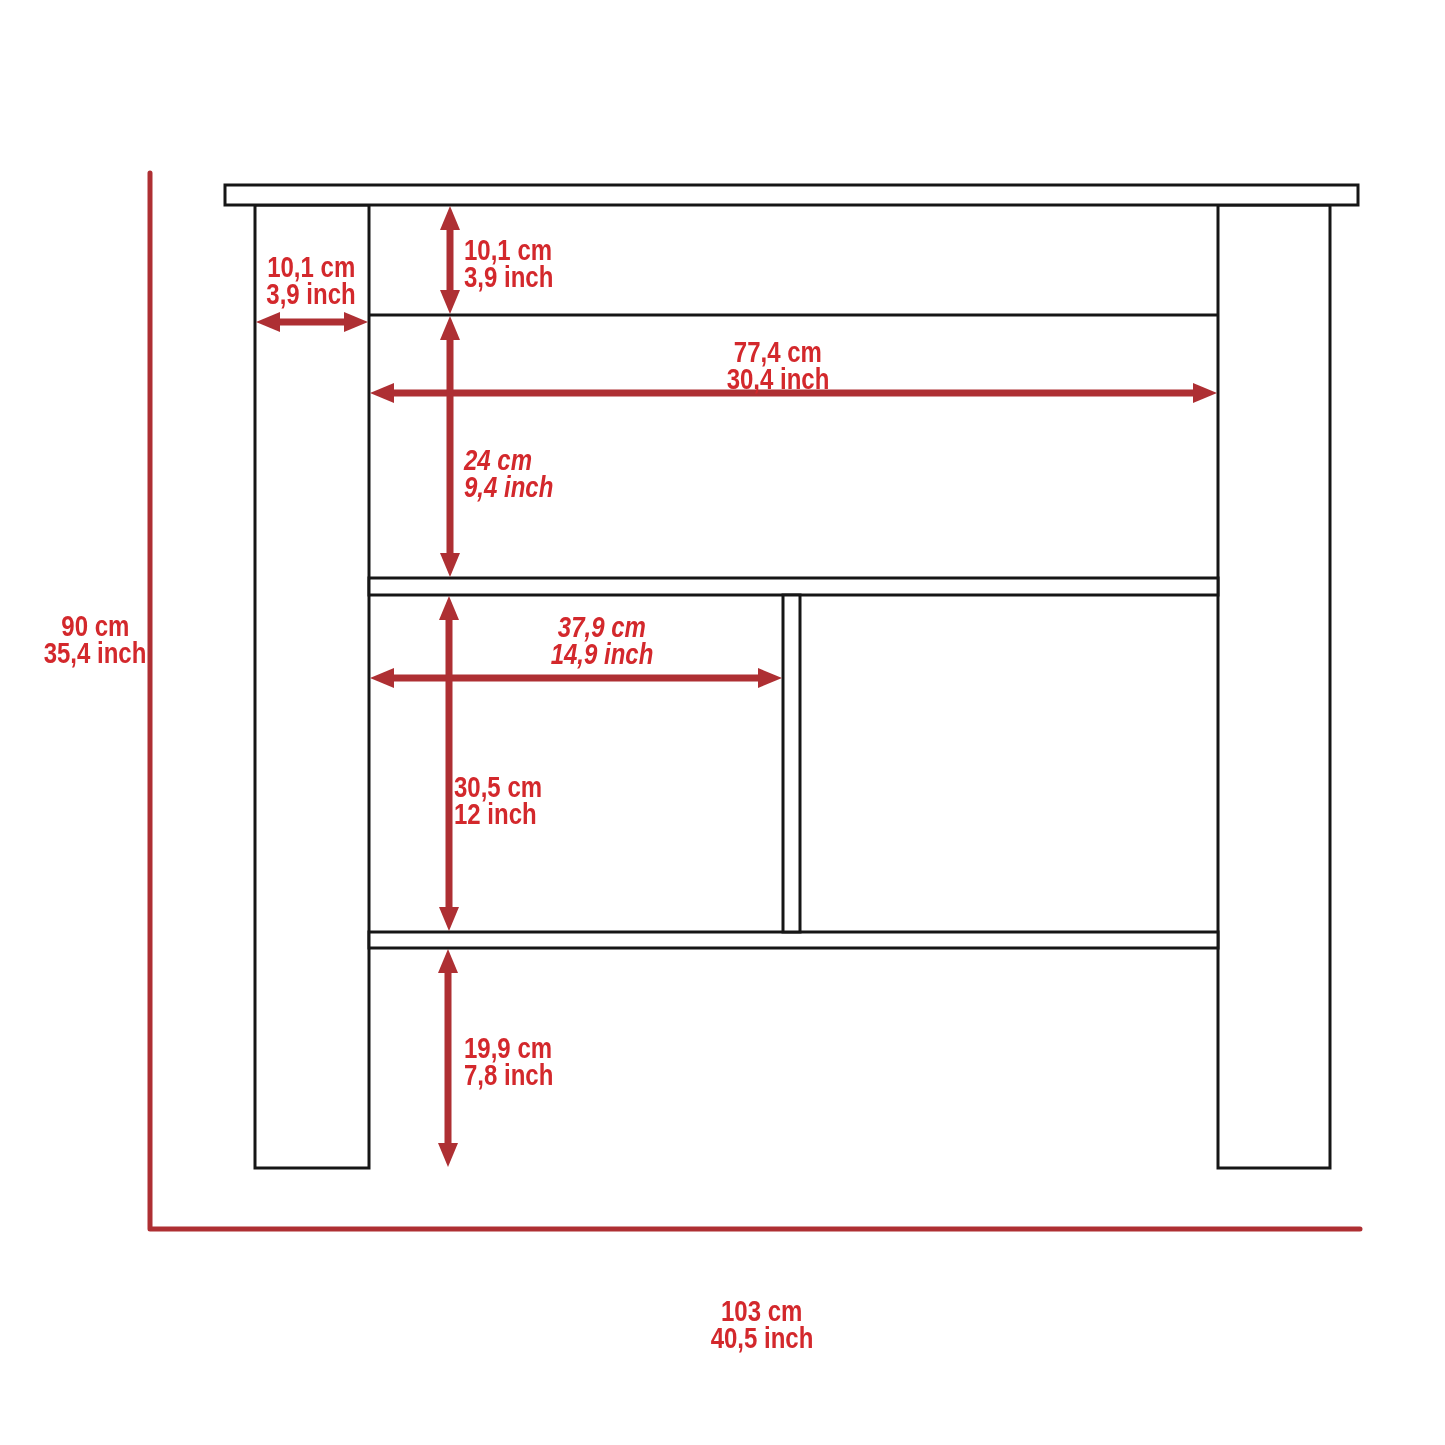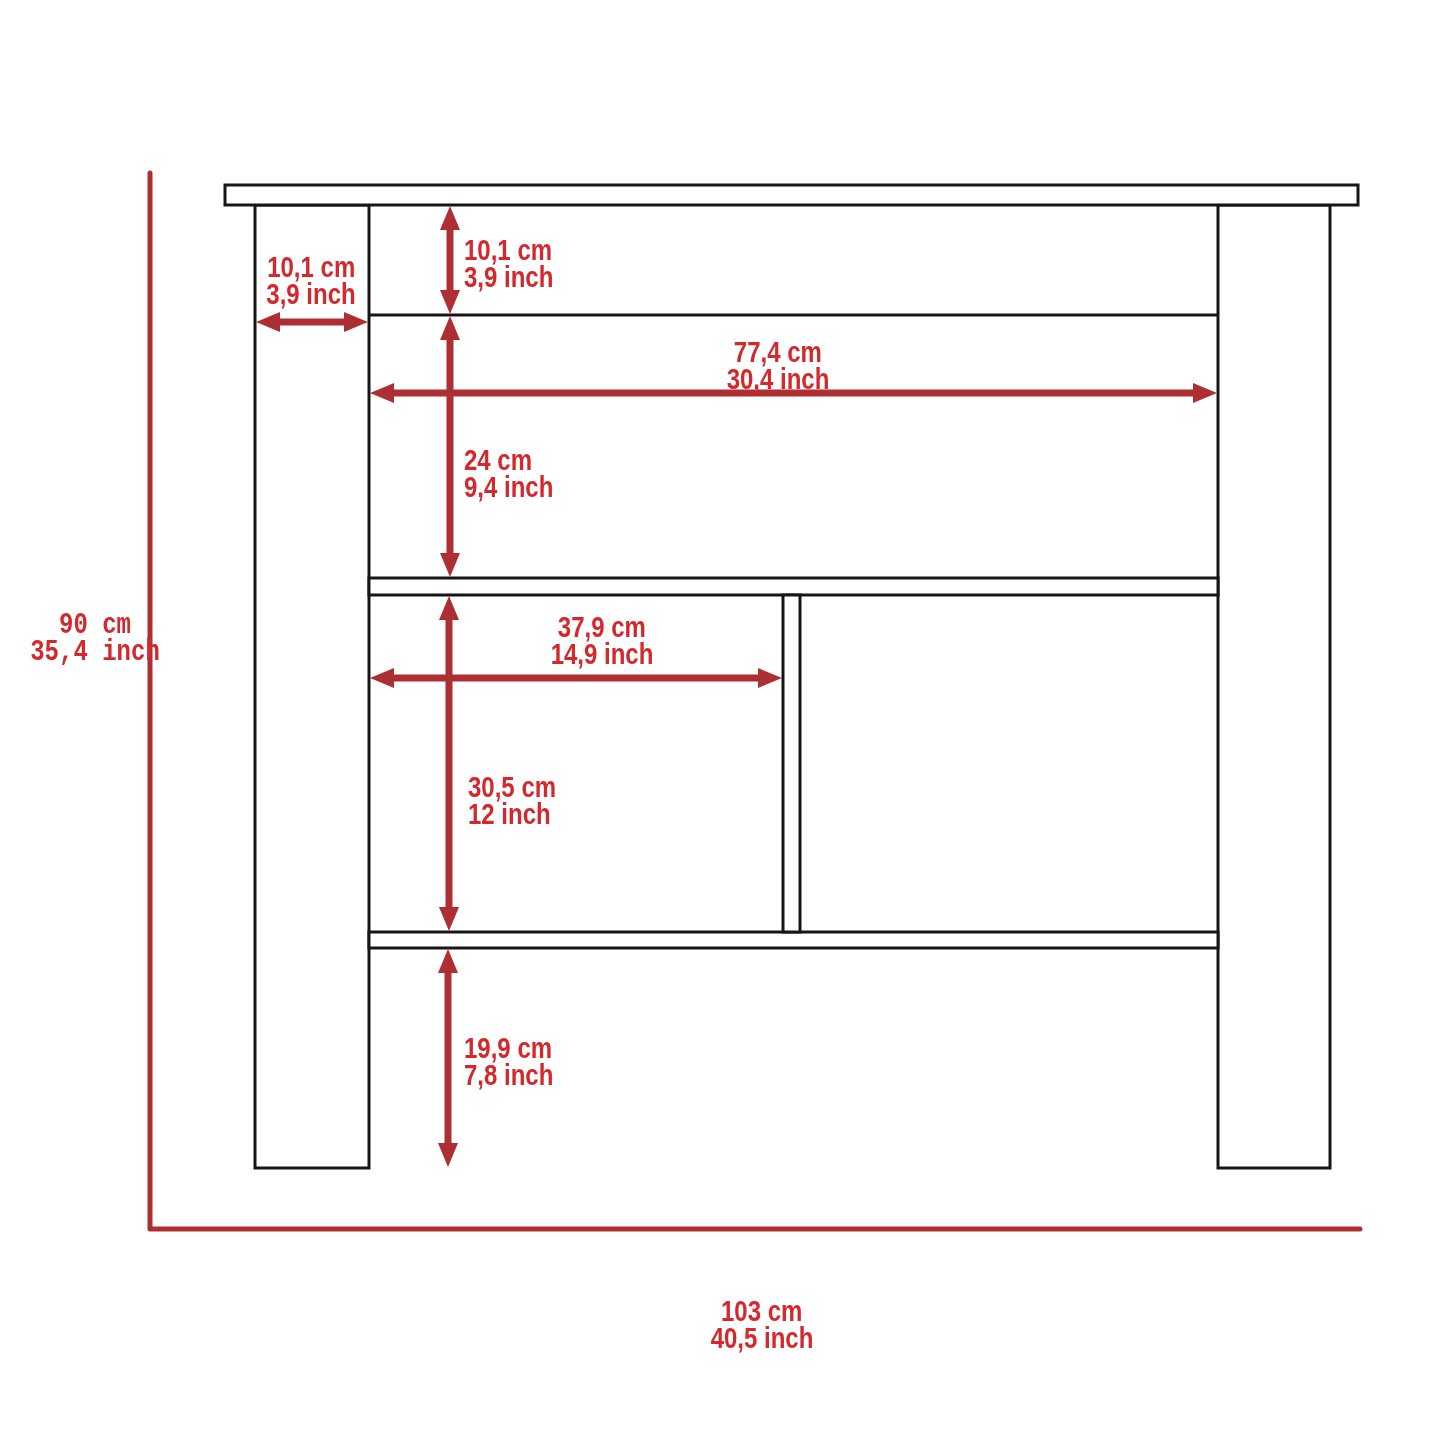--- a/index.html
+++ b/index.html
@@ -24,25 +24,25 @@
     white-space: nowrap;
   }
   .dim-label .ln { display: block; }
   .dim-label .cond { display: inline-block; transform: scaleX(0.8); }
   .dim-label.left .cond { transform-origin: 0 50%; }
   .dim-label.center { transform: translateX(-50%); text-align: center; }
   
   #lbl-rail-height    { left: 464px;  top: 236px; }
   #lbl-leg-width      { left: 311px;  top: 253px; }
   #lbl-inner-width    { left: 778px;  top: 338px; }
-  #lbl-upper-height   { left: 464px;  top: 446px; }
-  #lbl-left-comp-width{ left: 602px;  top: 613px; }
-  #lbl-comp-height    { left: 468px;  top: 773px; }
+  #lbl-upper-height   { left: 464px;  top: 446px; font-style: italic; }
+  #lbl-left-comp-width{ left: 602px;  top: 613px; font-style: italic; }
+  #lbl-comp-height    { left: 454px;  top: 773px; }
   #lbl-lower-height   { left: 464px;  top: 1034px; }
-  #lbl-overall-height { left: 95px;   top: 612px; font-family: Liberation Mono, monospace; }
+  #lbl-overall-height { left: 95px;   top: 612px; }
   #lbl-overall-width  { left: 762px;  top: 1268px; margin-top: 29px; }
 </style>
 </head>
 <body>
 
 <div class="stage">
 
   <svg id="diagram-svg" width="1445" height="1445" viewBox="0 0 1445 1445">
       <rect x="255" y="205" width="114" height="963" fill="#ffffff" stroke="#161616" stroke-width="3"></rect>
       <rect x="1218" y="205" width="112" height="963" fill="#ffffff" stroke="#161616" stroke-width="3"></rect>

